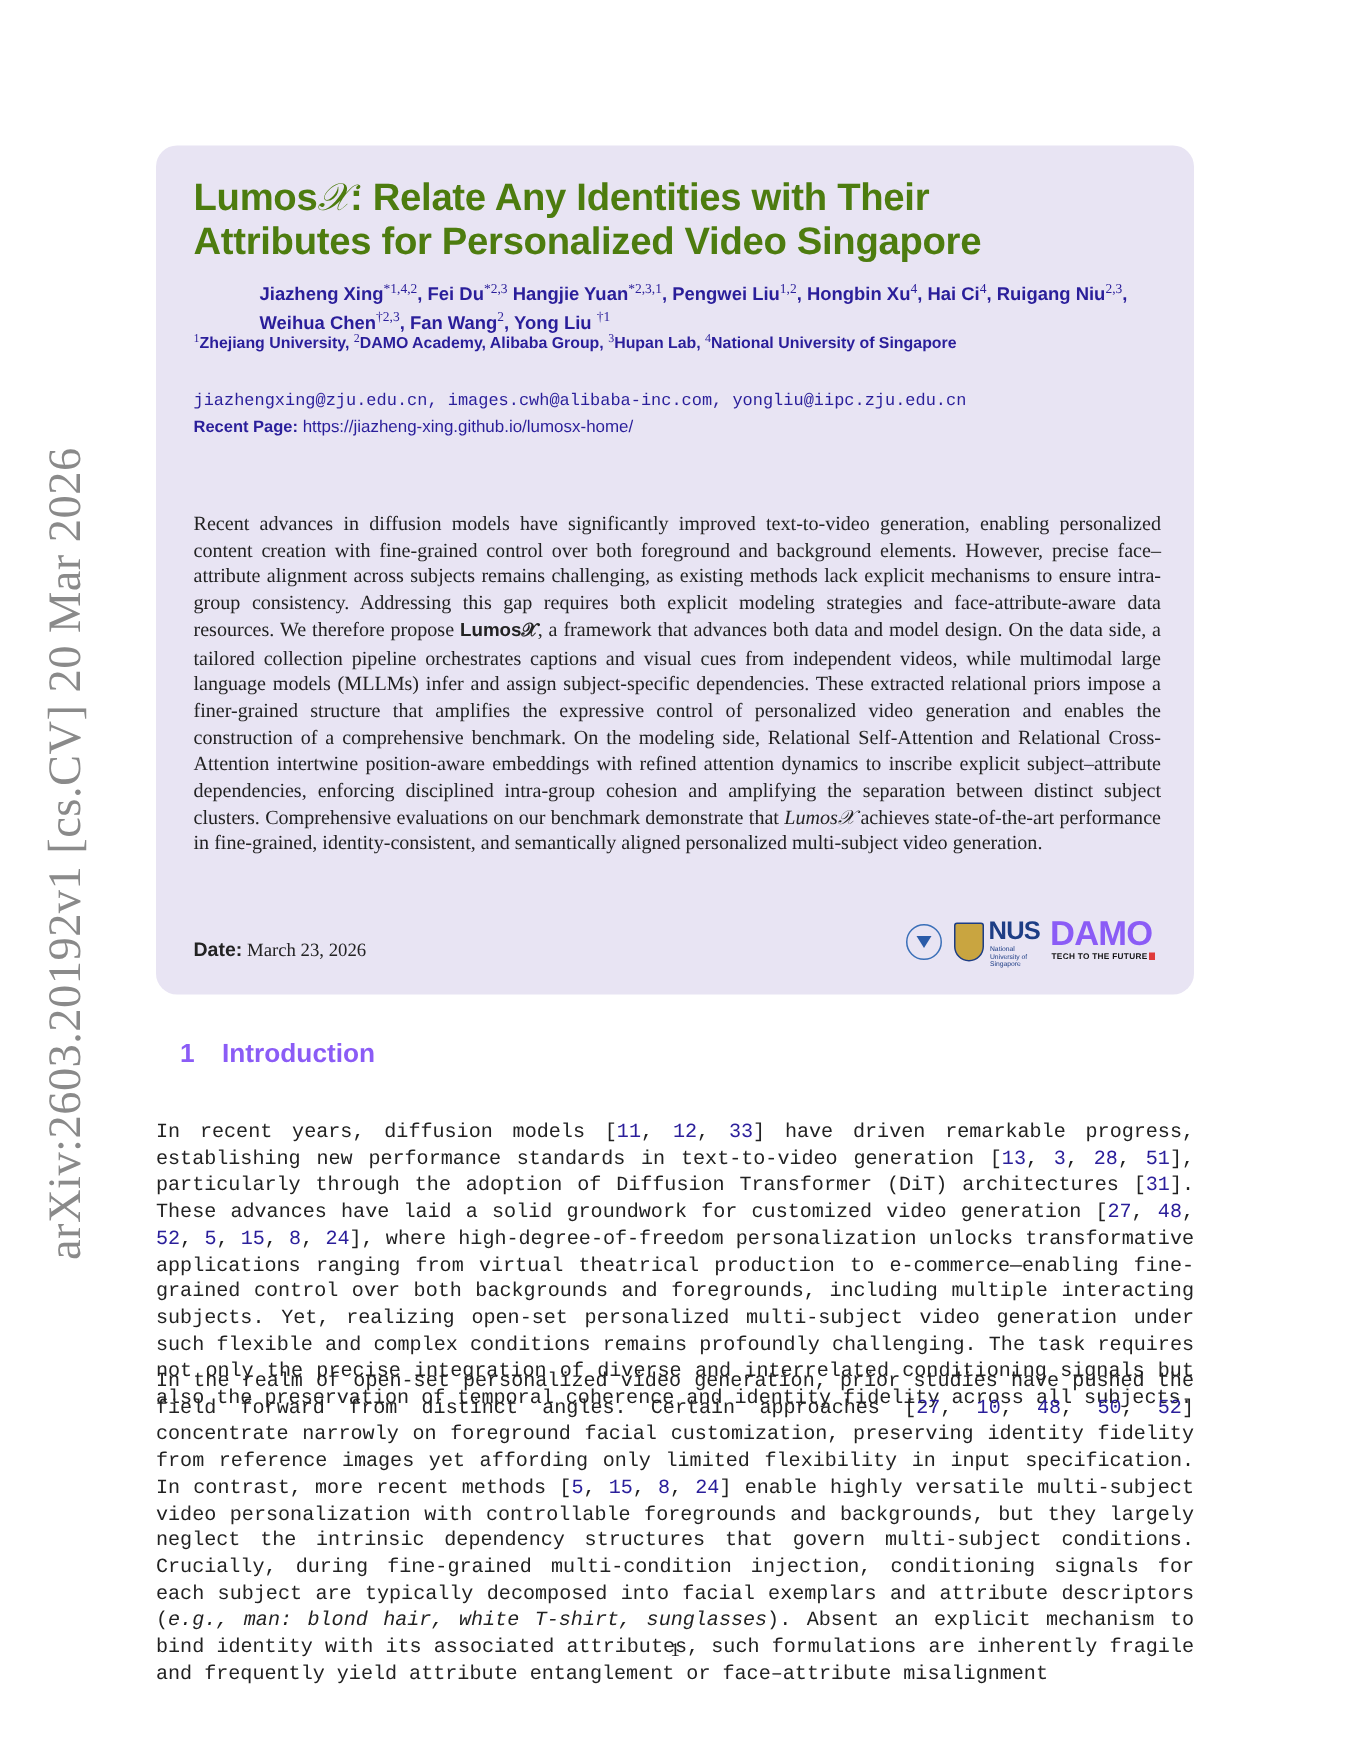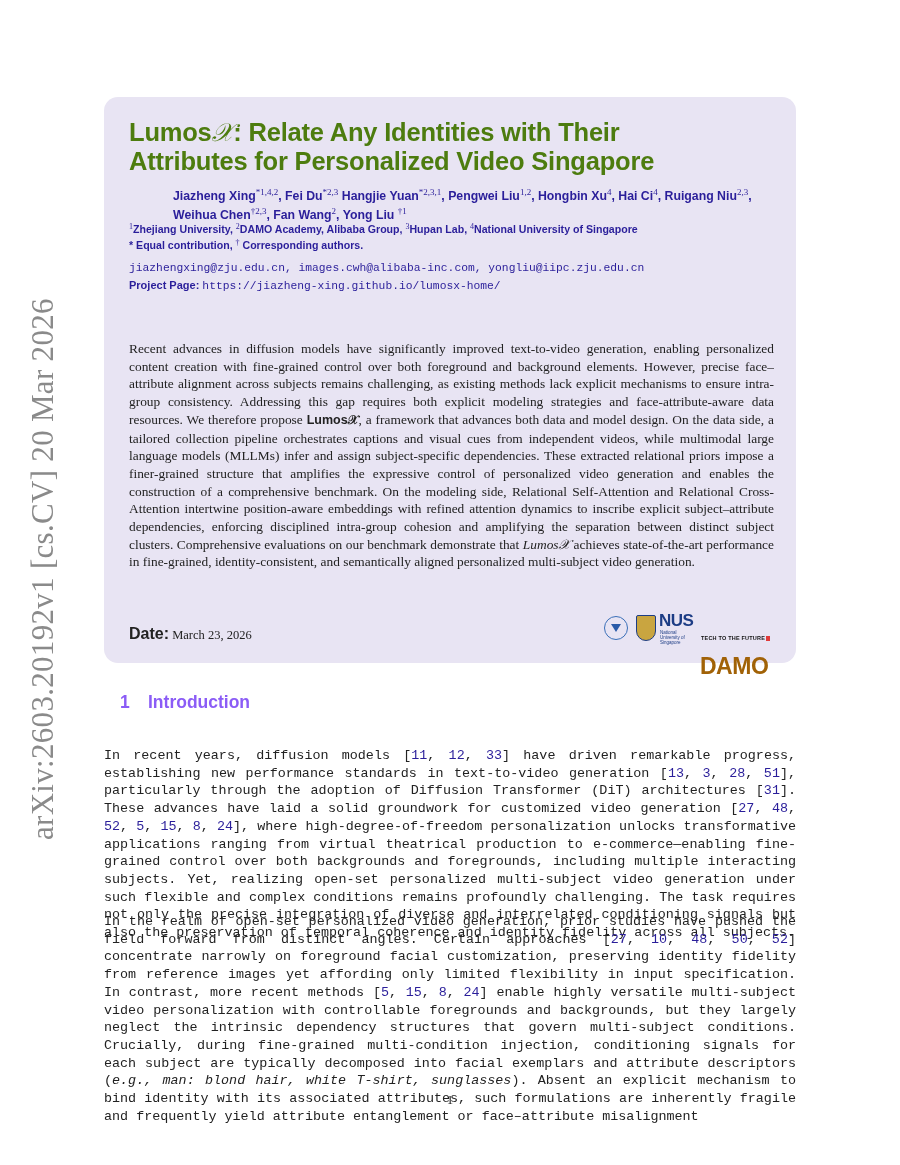--- a/index.html
+++ b/index.html
@@ -34,41 +34,41 @@
     font-family:"Liberation Sans", sans-serif; font-weight:bold; font-size:10.6px; line-height:16px; color:#2a1e9a;
   }
   .affil sup { font-family:"Liberation Serif", serif; font-weight:normal; font-size:8px; vertical-align:4px; line-height:0; }
 
   .emails {
     position:absolute; left:129px; top:259px; width:650px;
     font-family:"Liberation Mono", monospace; font-size:11.3px; line-height:18px; color:#2a1e9a;
   }
   .project { position:absolute; left:129px; top:276px; width:650px; font-size:11px; line-height:18px; color:#2a1e9a; }
   .project .lbl { font-family:"Liberation Sans", sans-serif; font-weight:bold; }
-  .project .url { font-family:Liberation Mono, monospace; font-size:11.3px; }
+  .project .url { font-family:Liberation Sans, sans-serif; font-size:11.3px; }
 
   .abstract {
     position:absolute; left:129px; top:340px; width:645px;
     font-family:"Liberation Serif", serif; font-size:13.4px; line-height:17.7px; color:#222;
     text-align:justify;
   }
   .abstract .brand { font-family:"Liberation Sans", sans-serif; font-weight:bold; font-size:12.5px; }
   .abstract .ital { font-style:italic; }
 
   .date { position:absolute; left:129px; top:625px; font-size:12.5px; color:#222; }
-  .date .lbl { font-family:"Liberation Sans", sans-serif; font-weight:bold; font-size:16px; }
+  .date .lbl { font-family:"Liberation Sans", sans-serif; font-weight:bold; font-size:13px; }
   .date .val { font-family:"Liberation Serif", serif; }
 
   .logos { position:absolute; left:604px; top:612px; width:175px; height:34px; }
   .logo-zju { position:absolute; left:0; top:4px; width:24px; height:24px; border-radius:50%; border:1.5px solid #3a6fb8; box-sizing:border-box; }
   .logo-zju::after { content:""; position:absolute; left:6px; top:7px; width:0; height:0; border-left:5px solid transparent; border-right:5px solid transparent; border-top:8px solid #2a5ba8; }
   .logo-nus-crest { position:absolute; left:32px; top:3px; width:20px; height:26px; background:#c9a540; border-radius:2px 2px 10px 10px; border:1.5px solid #1d3d85; box-sizing:border-box; }
   .logo-nus-text { position:absolute; left:55px; top:-1px; font-family:"Liberation Sans", sans-serif; font-weight:bold; font-size:17px; color:#1d3d85; letter-spacing:-0.5px; }
   .logo-nus-sub { position:absolute; left:56px; top:18px; font-family:"Liberation Sans", sans-serif; font-size:4.5px; line-height:5px; color:#1d3d85; width:36px; }
-  .logo-damo { position:absolute; left:96px; top:-3px; font-family:"Liberation Sans", sans-serif; font-weight:bold; font-size:23px; color:#a16207; letter-spacing:-0.5px;margin-top:44px; }
+  .logo-damo { position:absolute; left:96px; top:-3px; font-family:"Liberation Sans", sans-serif; font-weight:bold; font-size:23px; color:#8b5cf6; letter-spacing:-0.5px; }
   .logo-damo-sub { position:absolute; left:97px; top:23px; font-family:"Liberation Sans", sans-serif; font-weight:bold; font-size:5.5px; color:#111; letter-spacing:0.2px; white-space:nowrap; }
   .logo-damo-sub .red { display:inline-block; width:4px; height:5px; background:#e03a3a; vertical-align:-1px; margin-left:1px; }
 
   .section-title {
     position:absolute; left:120px; top:692px;
     font-family:"Liberation Sans", sans-serif; font-weight:bold; font-size:17.5px; color:#8b5cf6;
   }
   .section-title .num { display:inline-block; width:28px; }
 
   .para {
@@ -93,29 +93,26 @@
 
 <div class="title">
   <span>Lumos</span><span class="x">𝒳</span><span>: Relate Any Identities with Their</span><br>
   <span>Attributes for Personalized Video Singapore</span>
 </div>
 
 <div class="authors" id="authors"><span>Jiazheng Xing</span><sup>*1,4,2</sup>, <span>Fei Du</span><sup>*2,3</sup> <span>Hangjie Yuan</span><sup>*2,3,1</sup>, <span>Pengwei Liu</span><sup>1,2</sup>, <span>Hongbin Xu</span><sup>4</sup>, <span>Hai Ci</span><sup>4</sup>, <span>Ruigang Niu</span><sup>2,3</sup>,<br><span>Weihua Chen</span><sup>†2,3</sup>, <span>Fan Wang</span><sup>2</sup>, <span>Yong Liu </span><sup>†1</sup></div>
 
 <div class="affil">
   <div id="affils"><sup>1</sup><span>Zhejiang University, </span><sup>2</sup><span>DAMO Academy, Alibaba Group, </span><sup>3</sup><span>Hupan Lab, </span><sup>4</sup><span>National University of Singapore</span></div>
-  <div>
-    <span>* Equal contribution, </span><sup>†</sup><span> Corresponding authors.</span>
-  </div>
 </div>
 
 <div class="emails">jiazhengxing@zju.edu.cn, images.cwh@alibaba-inc.com, yongliu@iipc.zju.edu.cn</div>
 
 <div class="project">
-  <span class="lbl">Project Page: </span><span class="url">https://jiazheng-xing.github.io/lumosx-home/</span>
+  <span class="lbl">Recent Page: </span><span class="url">https://jiazheng-xing.github.io/lumosx-home/</span>
 </div>
 
 <div class="abstract">
   <span>Recent advances in diffusion models have significantly improved text-to-video generation, enabling personalized content creation with fine-grained control over both foreground and background elements. However, precise face–attribute alignment across subjects remains challenging, as existing methods lack explicit mechanisms to ensure intra-group consistency.  Addressing this gap requires both explicit modeling strategies and face-attribute-aware data resources. We therefore propose </span><span class="brand">Lumos𝒳</span><span>, a framework that advances both data and model design.  On the data side, a tailored collection pipeline orchestrates captions and visual cues from independent videos, while multimodal large language models (MLLMs) infer and assign subject-specific dependencies. These extracted relational priors impose a finer-grained structure that amplifies the expressive control of personalized video generation and enables the construction of a comprehensive benchmark.  On the modeling side, Relational Self-Attention and Relational Cross-Attention intertwine position-aware embeddings with refined attention dynamics to inscribe explicit subject–attribute dependencies, enforcing disciplined intra-group cohesion and amplifying the separation between distinct subject clusters. Comprehensive evaluations on our benchmark demonstrate that </span><span class="ital">Lumos𝒳</span><span> achieves state-of-the-art performance in fine-grained, identity-consistent, and semantically aligned personalized multi-subject video generation.</span>
 </div>
 
 <div class="date">
   <span class="lbl">Date:</span>
   <span class="val">March 23, 2026</span>
 </div>

